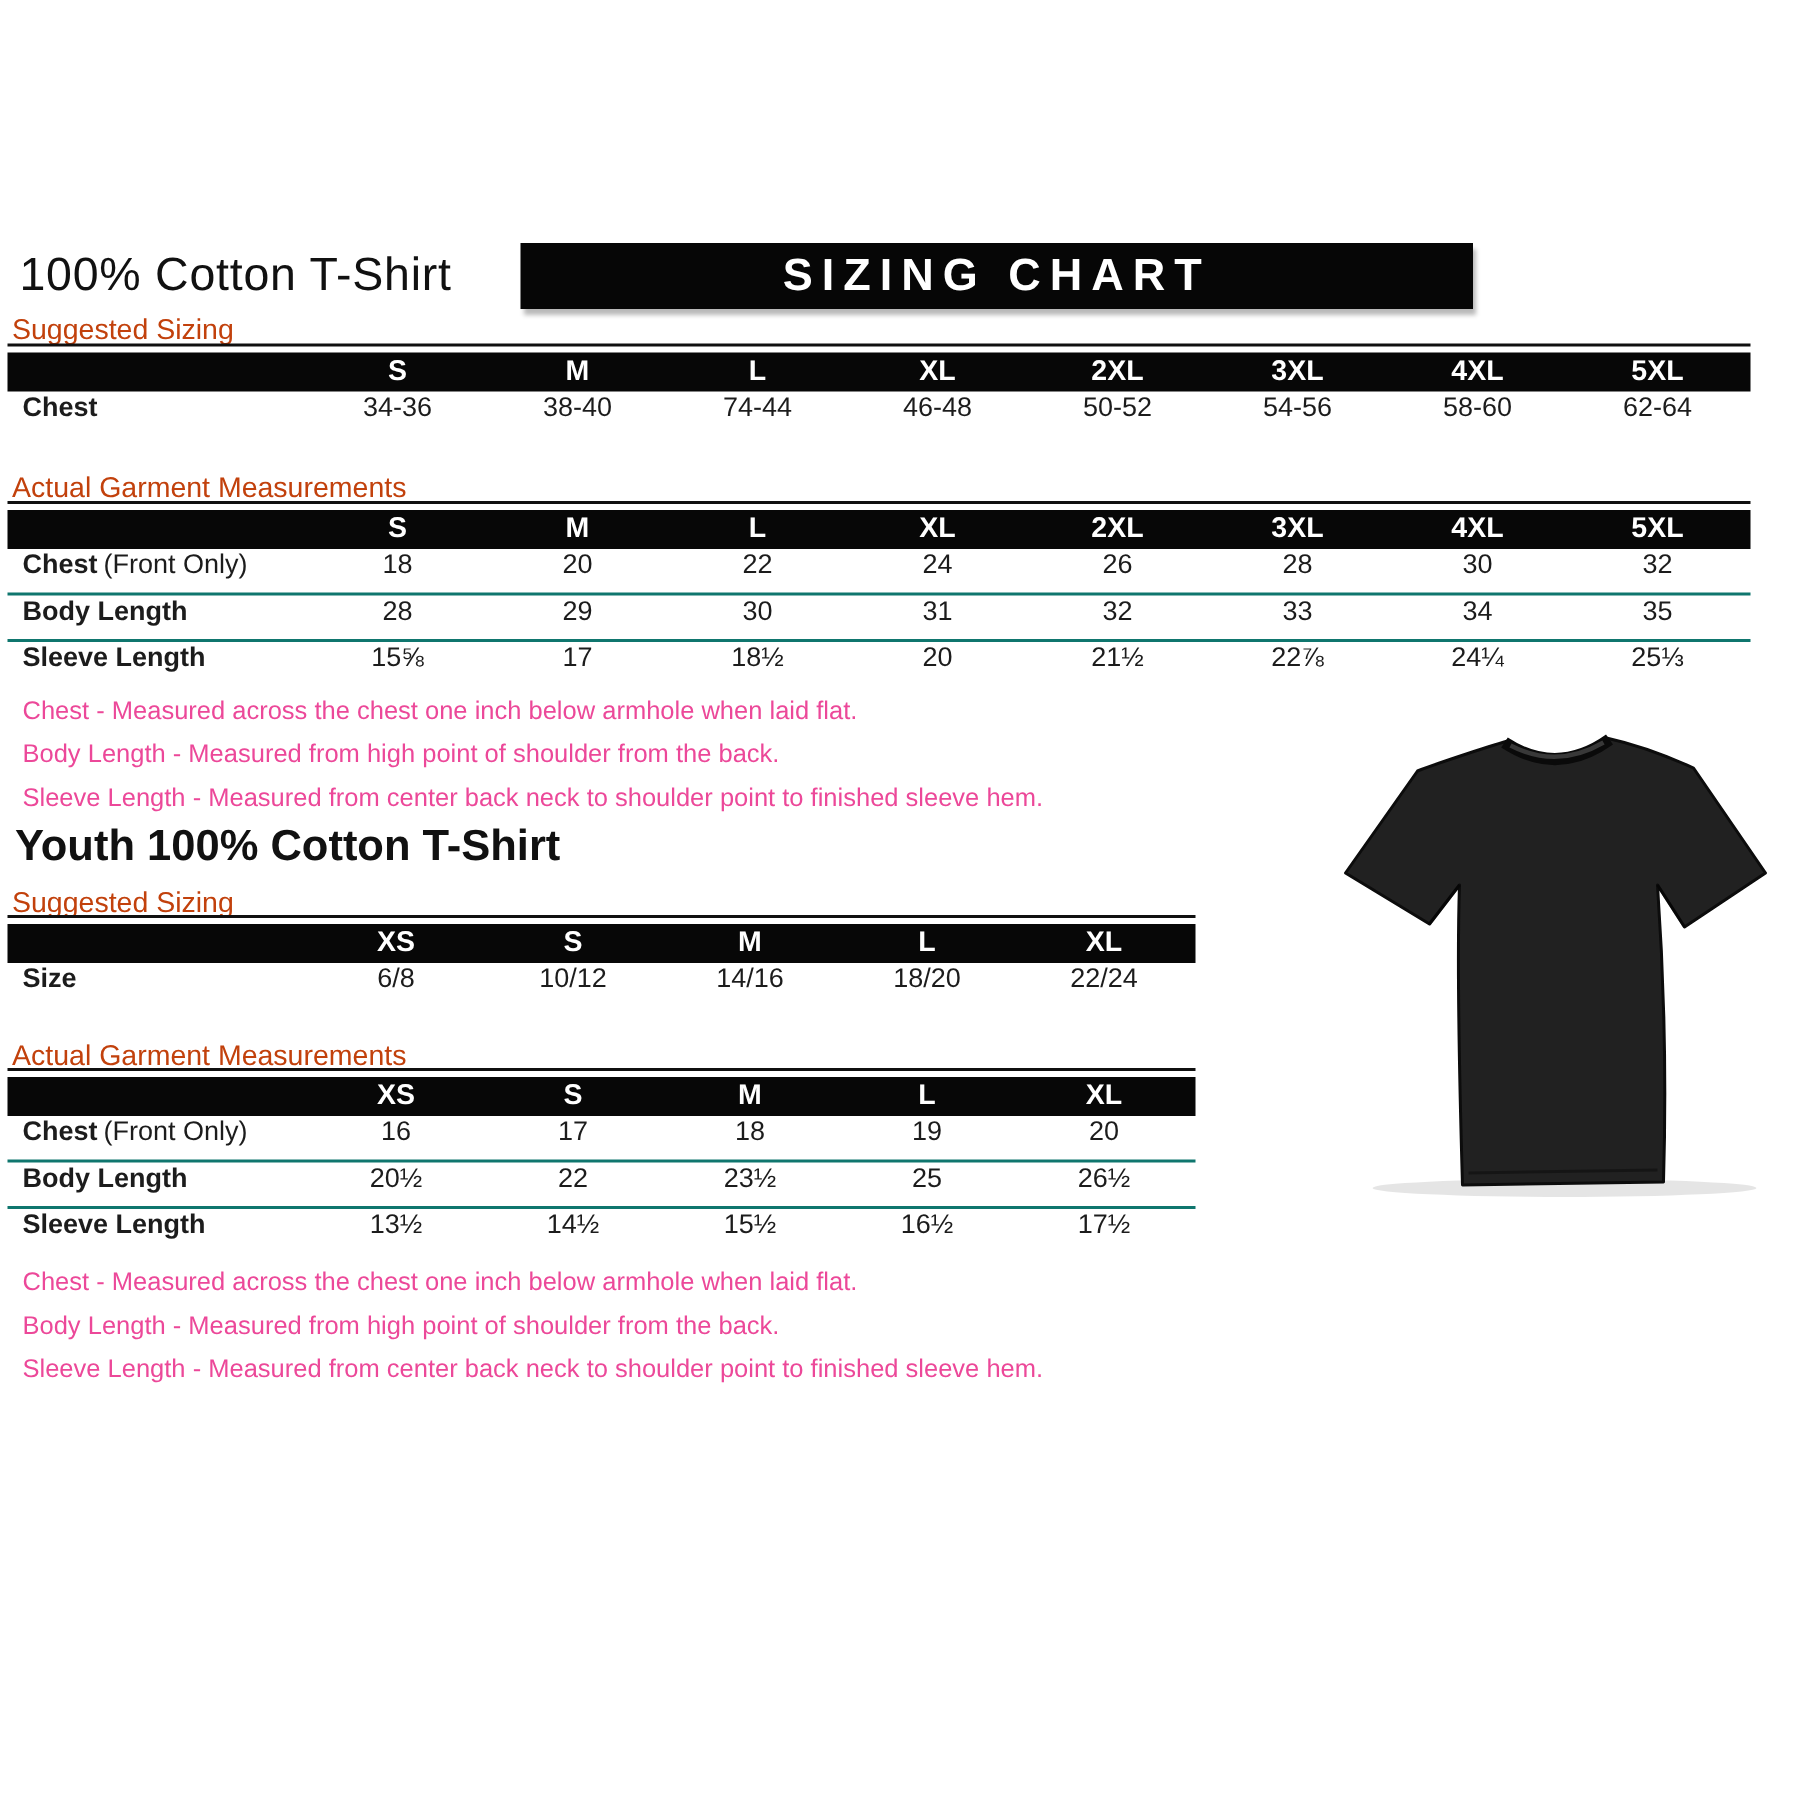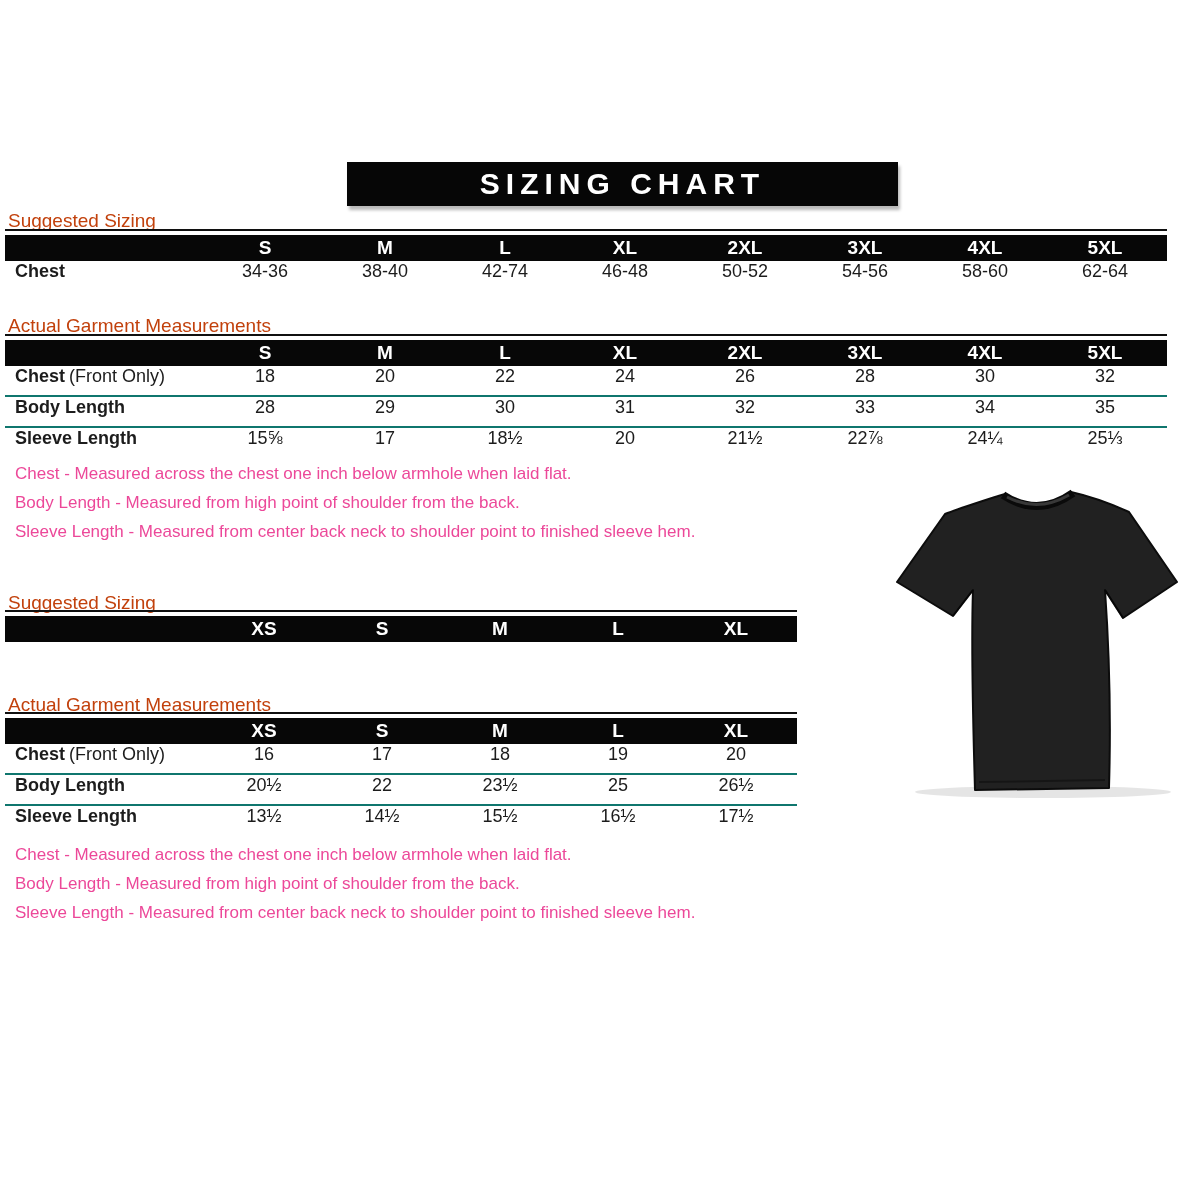--- a/index.html
+++ b/index.html
@@ -2,21 +2,21 @@
 <html><head>
 <meta charset="utf-8">
 <style>
   html,body{margin:0;padding:0;background:#fff;}
   .canvas{
     position:relative;width:1200px;height:1200px;background:#fff;overflow:hidden;
     font-family:"Liberation Sans",sans-serif;color:#1c1c1c;
   }
   .title{position:absolute;left:13px;top:165px;font-size:31px;font-weight:400;letter-spacing:0.5px;color:#111;}
   .banner{
-    position:absolute;left:347px;top:162px;width:551px;height:44px;background:#060606;
+    position:absolute;left:347px;top:162px;width:635px;height:44px;background:#060606;
     display:flex;align-items:center;justify-content:center;box-shadow:2px 4px 3px #b9b9b9;
   }
   .banner span{color:#fff;font-size:30px;font-weight:700;letter-spacing:6px;}
   .sec-label{position:absolute;left:8px;font-size:19px;color:#c2410c;}
   .tbl{position:absolute;left:5px;}
   .topline{border-top:2px solid #101010;margin-bottom:4px;}
   .hdr{display:flex;background:#070707;color:#fff;font-weight:700;height:26px;align-items:center;font-size:19px;}
   .row{display:flex;height:29px;align-items:flex-start;font-size:18px;}
   .sug .row{height:31px;}
   .act .row + .row{border-top:2px solid #0f766e;}
@@ -33,20 +33,21 @@
   .youth-title{position:absolute;left:10px;top:548px;font-size:29px;font-weight:700;color:#111;}
   .notes{position:absolute;left:15px;font-size:17px;color:#ec4899;}
   .notes div{height:29px;line-height:29px;}
   .tshirt{position:absolute;left:893px;top:482px;width:288px;height:318px;}
 </style>
 </head>
 <body>
 
 <div class="canvas">
 
+  <div class="title">100% Cotton T-Shirt</div>
 
   <div class="banner">
     <span>SIZING CHART</span>
   </div>
 
   <div class="sec-label" style="top:210px">Suggested Sizing</div>
 
   <div class="tbl adult sug" style="top:229px">
     <div class="topline"></div>
     <div class="hdr">
@@ -59,21 +60,21 @@
       <div class="c">3XL</div>
       <div class="c">4XL</div>
       <div class="c">5XL</div>
     </div>
     <div class="row">
       <div class="c0">
         <span class="lbl">Chest</span><span class="note"></span>
       </div>
       <div class="c">34-36</div>
       <div class="c">38-40</div>
-      <div class="c">42-74</div>
+      <div class="c">74-44</div>
       <div class="c">46-48</div>
       <div class="c">50-52</div>
       <div class="c">54-56</div>
       <div class="c">58-60</div>
       <div class="c">62-64</div>
     </div>
   </div>
 
   <div class="sec-label" style="top:315px">Actual Garment Measurements</div>
 
@@ -130,32 +131,43 @@
       <div class="c">25⅓</div>
     </div>
   </div>
 
   <div class="notes" style="top:459px">
     <div>Chest - Measured across the chest one inch below armhole when laid flat.</div>
     <div>Body Length - Measured from high point of shoulder from the back.</div>
     <div>Sleeve Length - Measured from center back neck to shoulder point to finished sleeve hem.</div>
   </div>
 
+  <div class="youth-title">Youth 100% Cotton T-Shirt</div>
 
   <div class="sec-label" style="top:592px">Suggested Sizing</div>
 
   <div class="tbl youth sug" style="top:610px">
     <div class="topline"></div>
     <div class="hdr">
       <div class="c0"></div>
       <div class="c">XS</div>
       <div class="c">S</div>
       <div class="c">M</div>
       <div class="c">L</div>
       <div class="c">XL</div>
+    </div>
+    <div class="row">
+      <div class="c0">
+        <span class="lbl">Size</span><span class="note"></span>
+      </div>
+      <div class="c">6/8</div>
+      <div class="c">10/12</div>
+      <div class="c">14/16</div>
+      <div class="c">18/20</div>
+      <div class="c">22/24</div>
     </div>
   </div>
 
   <div class="sec-label" style="top:694px">Actual Garment Measurements</div>
 
   <div class="tbl youth act" style="top:712px">
     <div class="topline"></div>
     <div class="hdr">
       <div class="c0"></div>
       <div class="c">XS</div>

